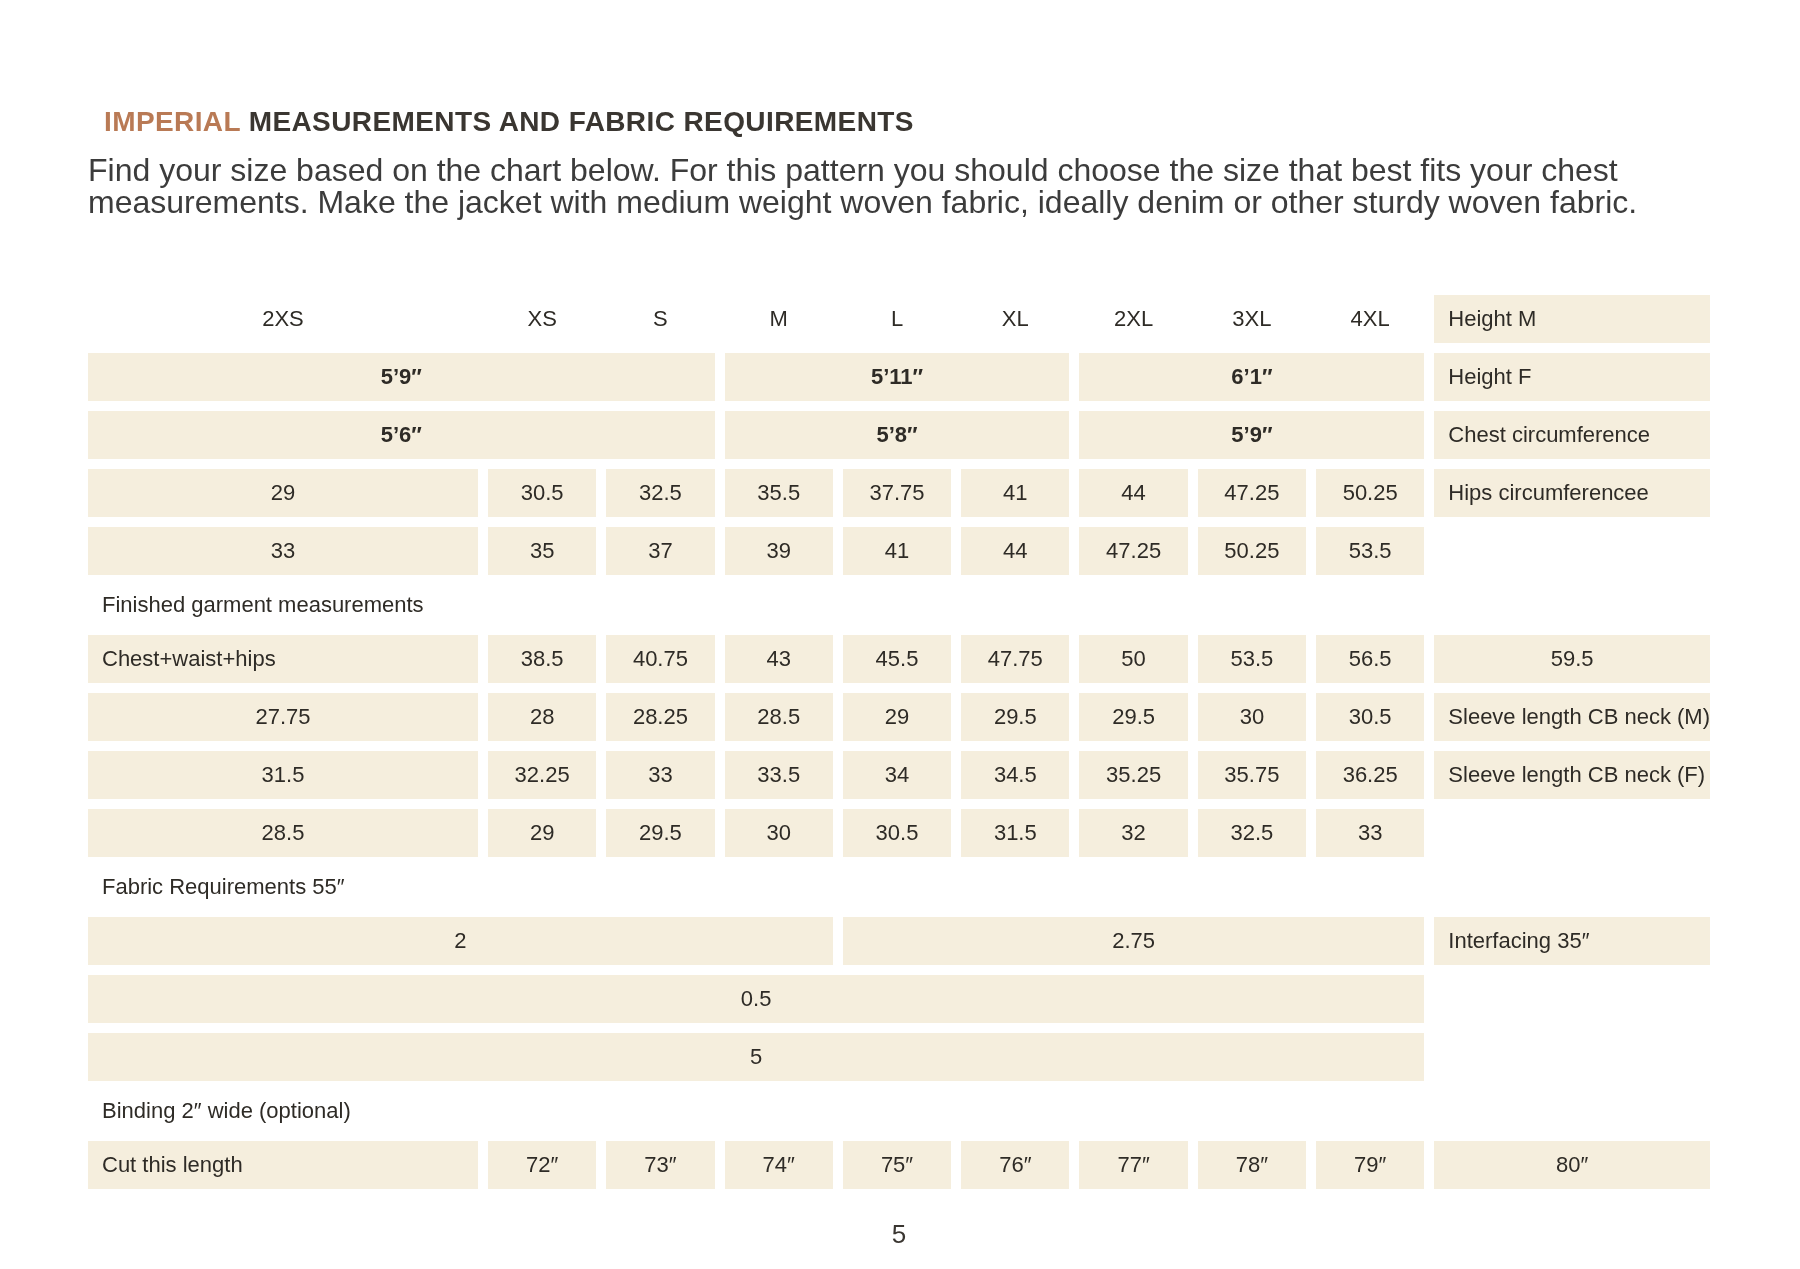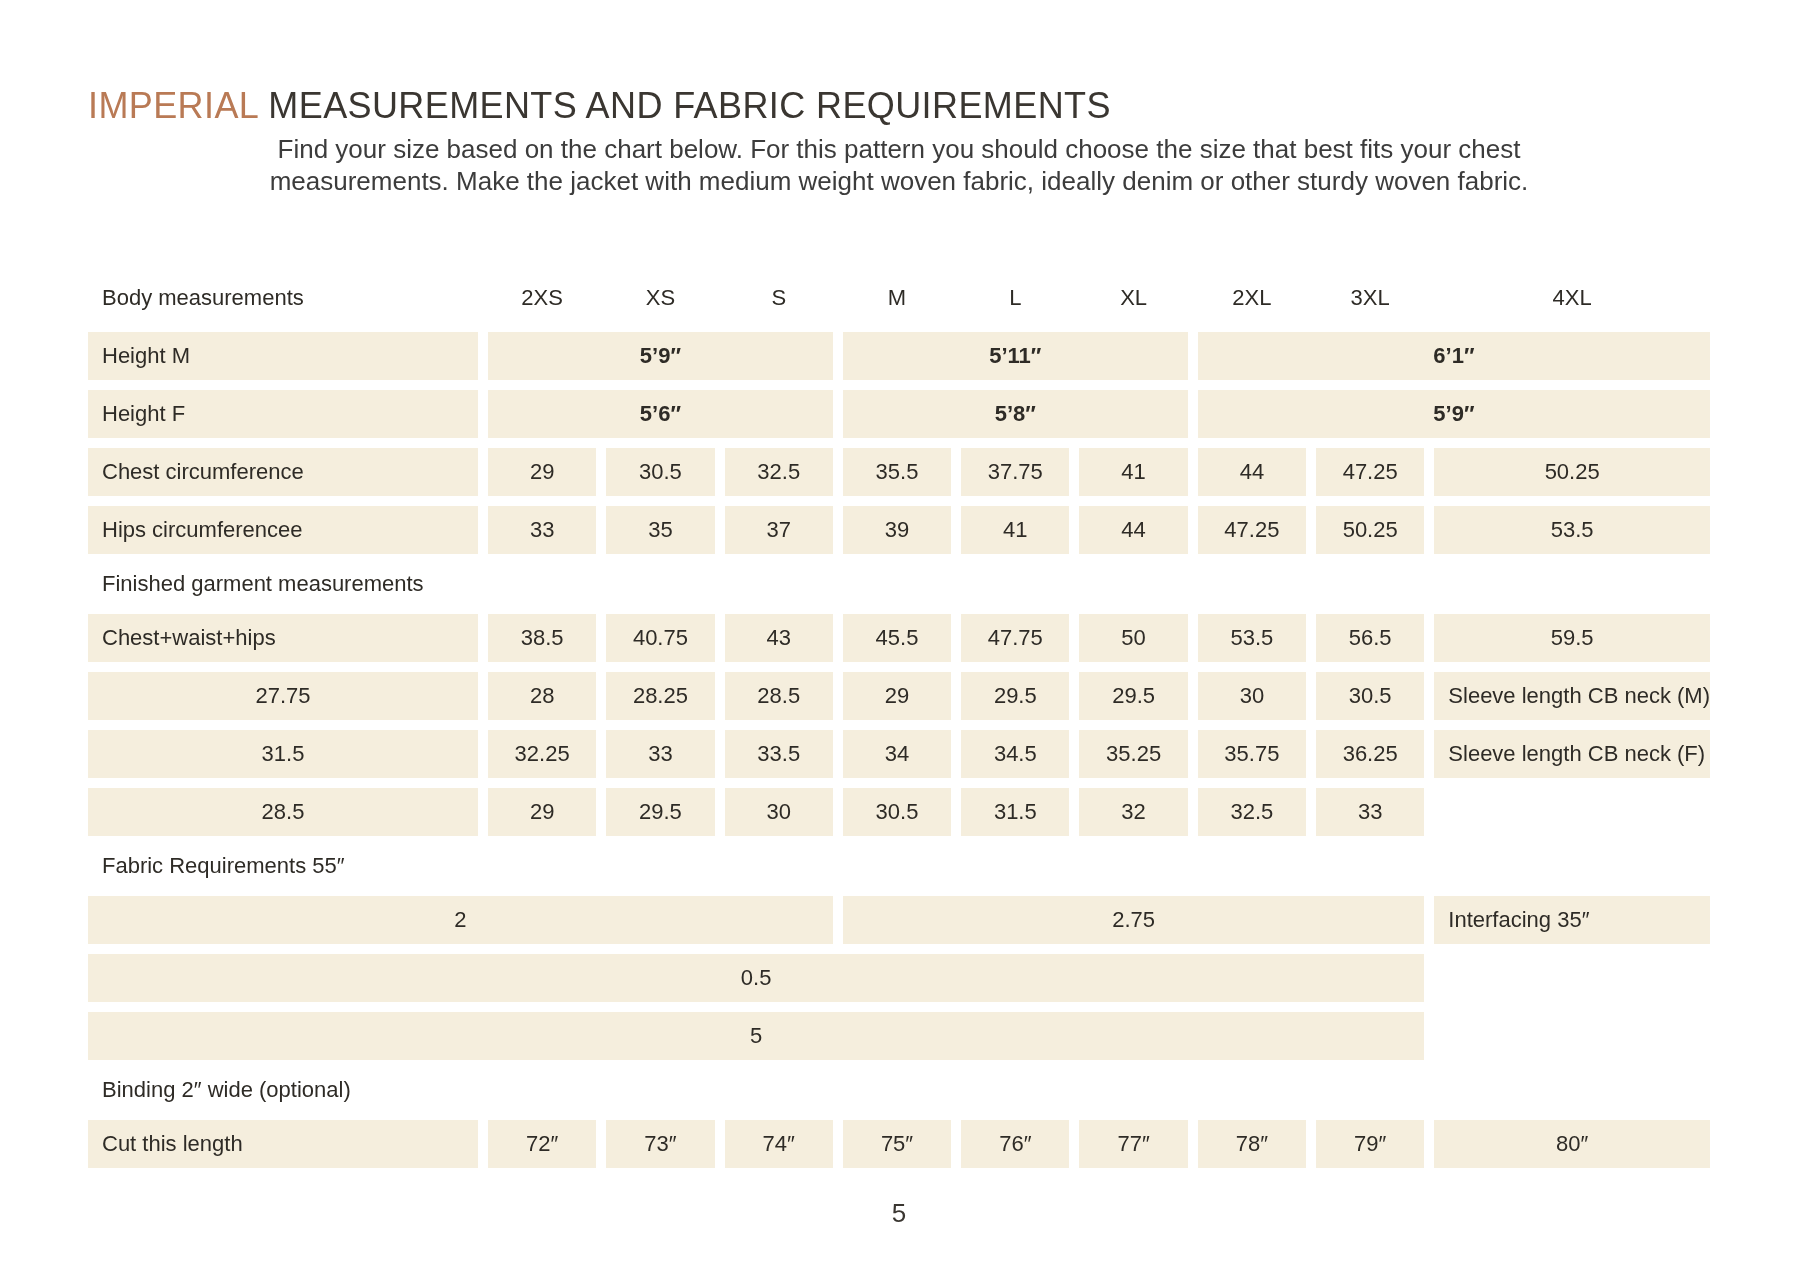--- a/index.html
+++ b/index.html
@@ -9,27 +9,27 @@
   }
   *{box-sizing:border-box;}
   html,body{margin:0;padding:0;}
   body{
     width:1800px;height:1269px;overflow:hidden;
     background:#ffffff;color:var(--ink);
     font-family:"Liberation Sans", sans-serif;
   }
   .page{padding:90px 90px 0 88px;}
   h1{
-    margin:0;font-size:36px;line-height:32px;font-weight:400;
+    margin:16px;font-size:28px;line-height:32px;font-weight:700;
     letter-spacing:.4px;color:#3a3631;
   }
   h1 .accent{color:var(--accent);}
   .intro{
-    margin:11px 0 0;font-size:26px;line-height:32px;
-    font-weight:400;color:#3c3c3c;text-align:center;
+    margin:11px 0 0;font-size:32px;line-height:32px;
+    font-weight:400;color:#3c3c3c;
   }
   .tbl{
     margin-top:77px;width:1622px;
     display:grid;
     grid-template-columns:390px repeat(9,1fr);
     column-gap:10px;row-gap:10px;
     font-size:22px;
   }
   .cell{
     background:var(--cell);height:48px;
@@ -55,21 +55,20 @@
 <body>
 
 <div class="page">
 
   <h1><span class="accent">IMPERIAL</span> <span>MEASUREMENTS AND FABRIC REQUIREMENTS</span></h1>
 
   <p class="intro"><span>Find your size based on the chart below. For this pattern you should choose the size that best fits your chest</span><br><span>measurements. Make the jacket with medium weight woven fabric, ideally denim or other sturdy woven fabric.</span></p>
 
   <div class="tbl">
 
-    <div class="cell plain lbl">Body measurements</div>
     <div class="cell plain">2XS</div>
     <div class="cell plain">XS</div>
     <div class="cell plain">S</div>
     <div class="cell plain">M</div>
     <div class="cell plain">L</div>
     <div class="cell plain">XL</div>
     <div class="cell plain">2XL</div>
     <div class="cell plain">3XL</div>
     <div class="cell plain">4XL</div>
 

